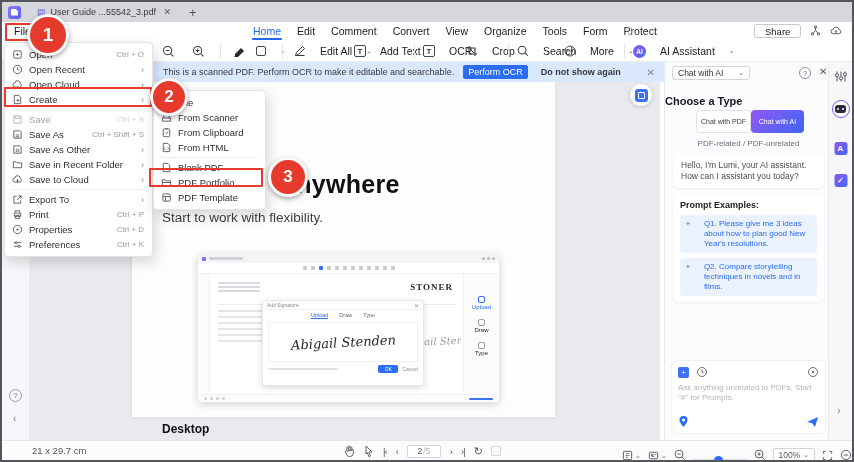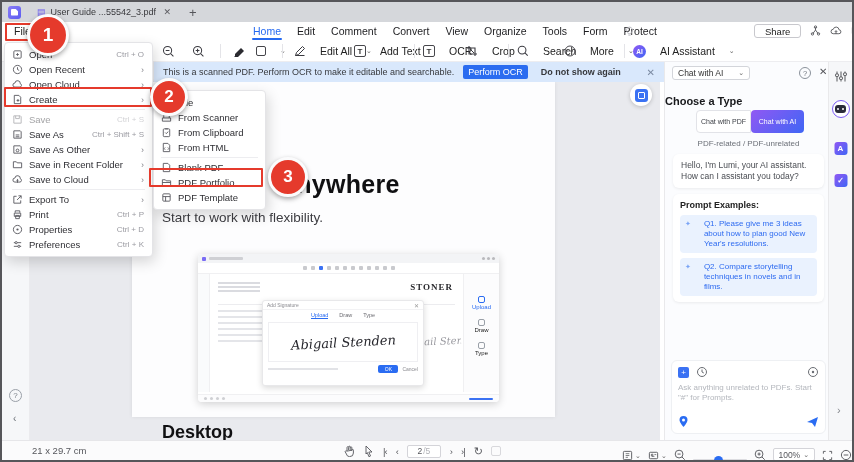--- a/index.html
+++ b/index.html
@@ -42,21 +42,21 @@
 .notifclose{margin-left:auto;margin-right:9px;color:#7b8aa2;font-size:10px;cursor:pointer}
 
 .leftstrip{position:absolute;left:0;top:60px;width:28px;bottom:20px;background:#f6f7f9;border-right:1px solid #ebebee}
 .qmark{position:absolute;left:7px;bottom:38px;width:13px;height:13px;border:1px solid #9aa0a8;border-radius:50%;color:#7a8088;font-size:8px;display:flex;align-items:center;justify-content:center;cursor:pointer}
 .lcollapse{position:absolute;left:11px;bottom:16px;color:#6a6f76;font-size:10px;cursor:pointer}
 
 .docarea{position:absolute;left:28px;top:60px;right:192px;bottom:20px;background:#e9eaee}
 .page{position:absolute;left:102px;top:20px;width:423px;height:335px;background:#fdfdfe;box-shadow:0 0 4px rgba(0,0,0,.08)}
 .heading{position:absolute;left:150px;top:88px;font-size:25px;font-weight:700;color:#101012;letter-spacing:.3px}
 .subheading{position:absolute;left:30px;top:128px;font-size:13.5px;color:#3d3d42}
-.caption{position:absolute;left:30px;top:340px;font-size:18px;font-weight:700;color:#101012}
+.caption{position:absolute;left:30px;top:340px;font-size:12px;font-weight:700;color:#101012}
 .floaticon{position:absolute;right:8px;top:22px;width:22px;height:22px;border-radius:50%;background:#fff;box-shadow:0 1px 4px rgba(0,0,0,.2);display:flex;align-items:center;justify-content:center;cursor:pointer}
 .floaticon .inner{width:13px;height:13px;background:#3b72f3;border-radius:3px;position:relative}
 .floaticon .inner:after{content:"";position:absolute;inset:3px;border:1px solid #fff;border-radius:1px}
 
 .mock{position:absolute;left:66px;top:172px;width:301px;height:148px;background:#fff;border-radius:4px;box-shadow:0 2px 8px rgba(0,0,0,.18);overflow:hidden;font-family:"Liberation Sans",sans-serif}
 .mtitle{height:9px;background:#f3f4f6;display:flex;align-items:center;gap:3px;padding:0 4px}
 .mdot{width:4px;height:4px;border-radius:1px;background:#7a6cf5}
 .mbar{width:34px;height:3px;background:#cfd0d4;border-radius:1px}
 .mtitle .win{margin-left:auto;display:flex;gap:2px}
 .win i{display:block;width:3px;height:3px;background:#b9b9bd;border-radius:50%}

